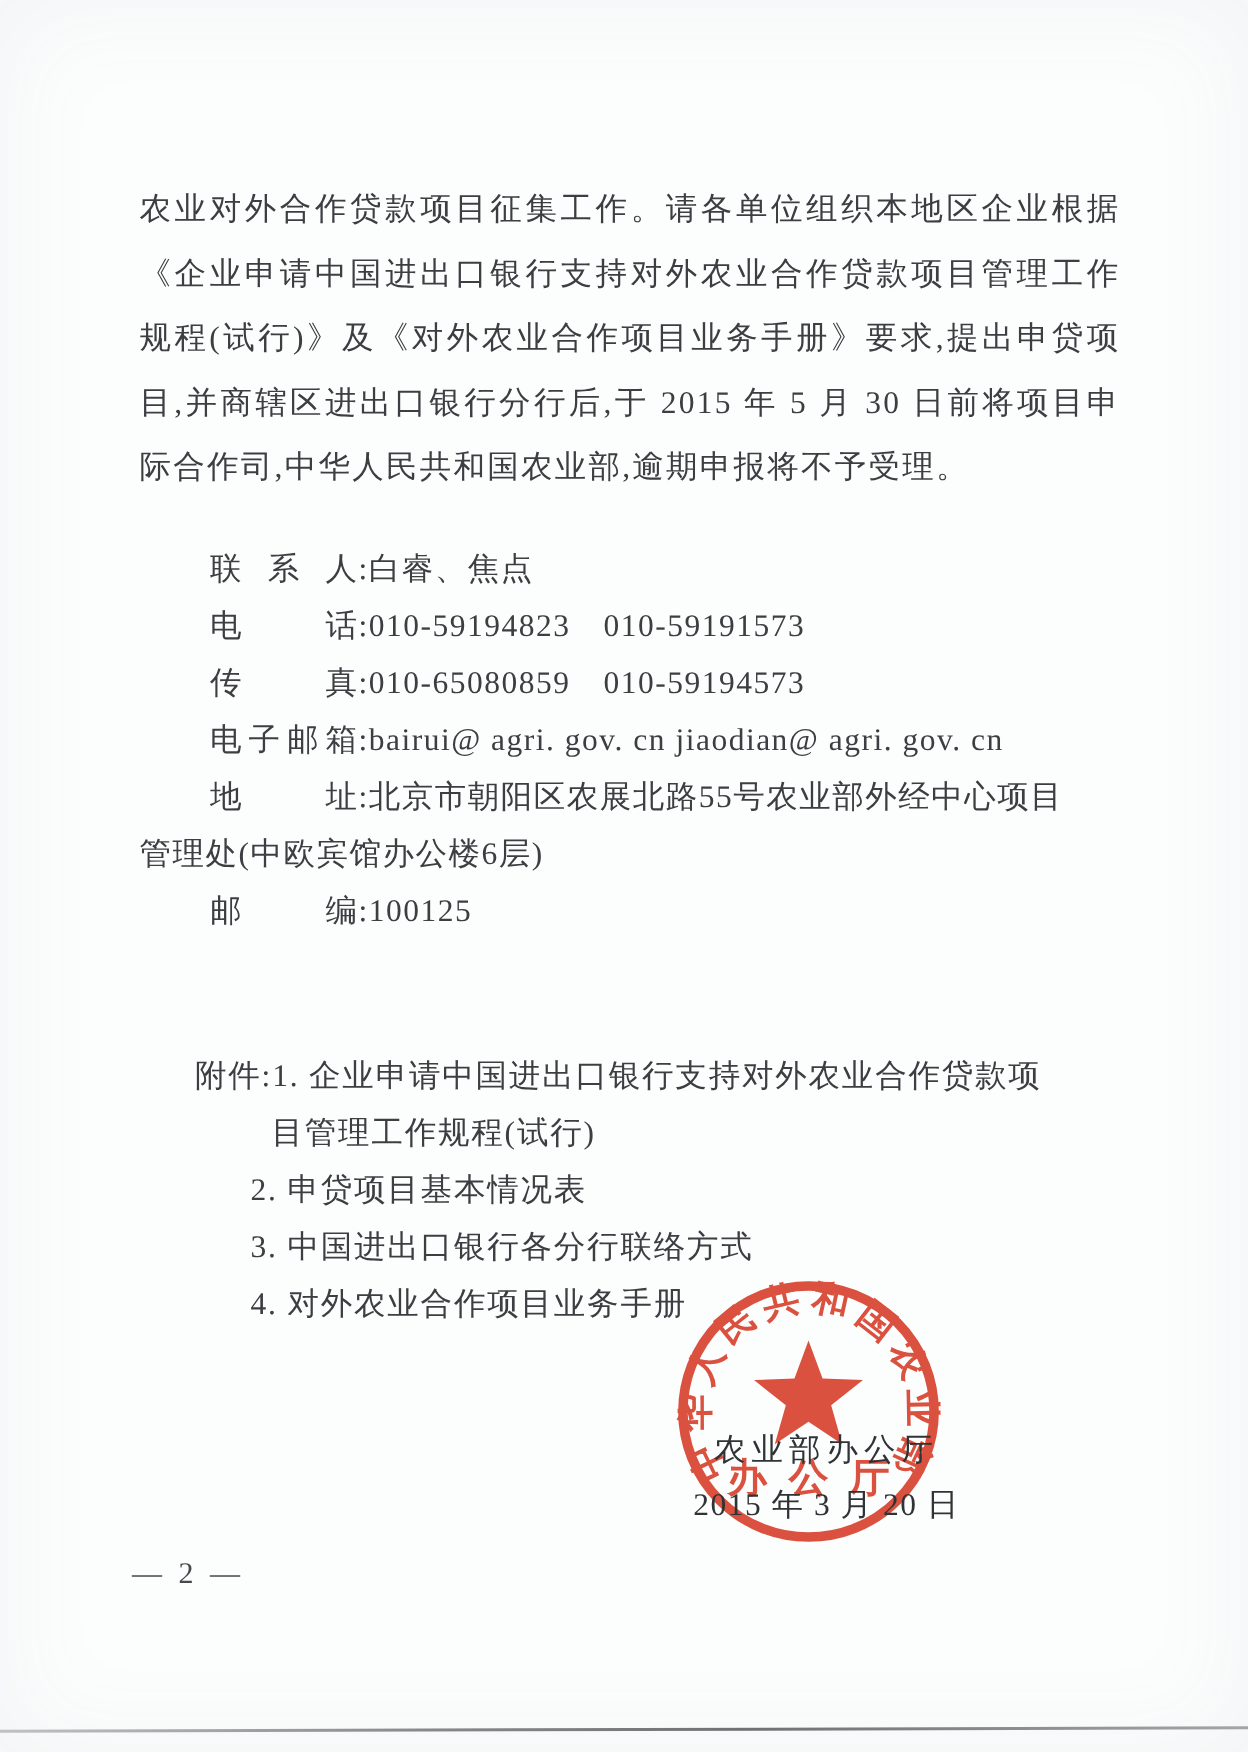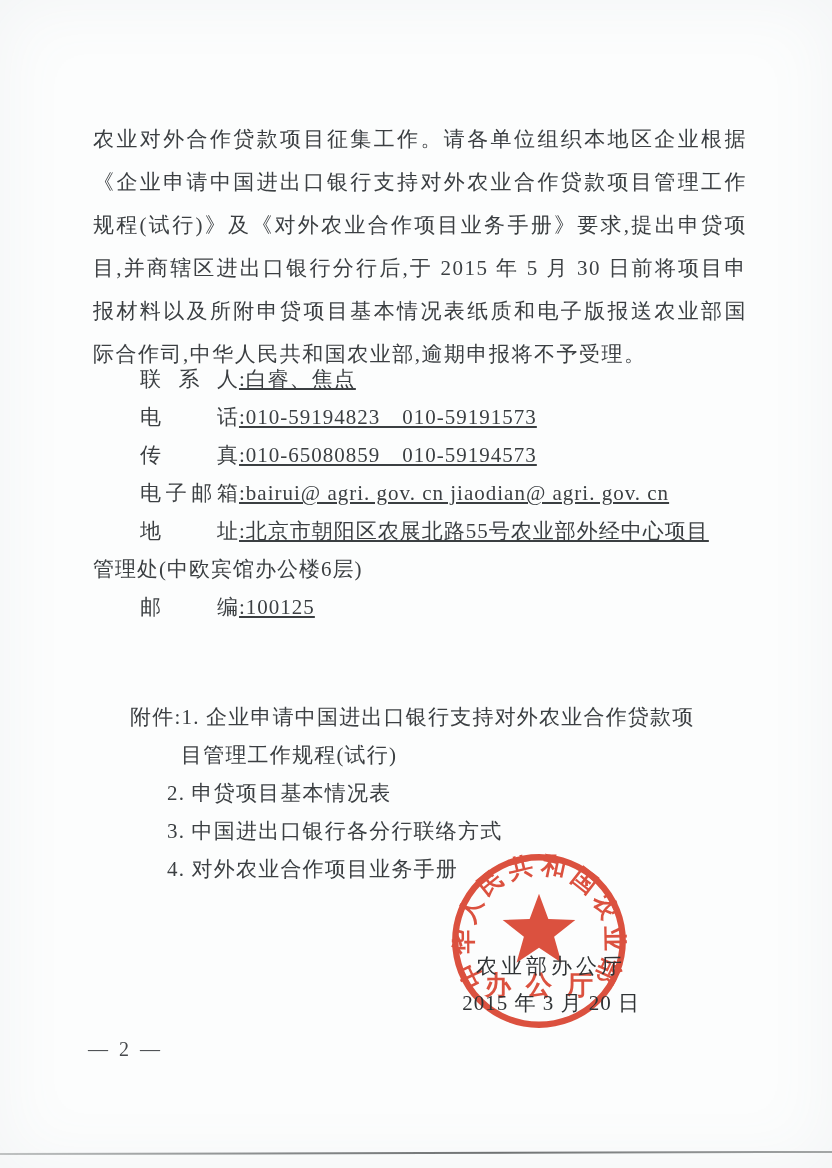--- a/index.html
+++ b/index.html
@@ -37,21 +37,21 @@
   }
   .contact-row { padding-left: 47px; white-space: nowrap; }
   .contact-row.no-indent { padding-left: 0; }
   .contact-label {
     display: inline-block;
     width: 99px;
     text-align: justify;
     text-align-last: justify;
     vertical-align: top;
   }
-  .contact-value { white-space: pre; text-decoration: underline; }
+  .contact-value { white-space: pre; }
   
   .attachments {
     position: absolute;
     left: 93px; top: 655px; width: 654px;
     font-size: 21px; line-height: 38px;
     letter-spacing: 1.2px;
     color: var(--ink);
     margin-top: 43px;
   }
   .att-row-1 { padding-left: 37px; white-space: nowrap; }
@@ -105,21 +105,20 @@
 </head>
 <body>
 
 <div class="page">
 
   <div class="body-paragraph">
     <div class="body-line jl">农业对外合作贷款项目征集工作。请各单位组织本地区企业根据</div>
     <div class="body-line jl">《企业申请中国进出口银行支持对外农业合作贷款项目管理工作</div>
     <div class="body-line jl">规程(试行)》及《对外农业合作项目业务手册》要求,提出申贷项</div>
     <div class="body-line jl">目,并商辖区进出口银行分行后,于 2015 年 5 月 30 日前将项目申</div>
-    <div class="body-line jl">报材料以及所附申贷项目基本情况表纸质和电子版报送农业部国</div>
     <div class="body-line">际合作司,中华人民共和国农业部,逾期申报将不予受理。</div>
   </div>
 
   <div class="contacts">
     <div class="contact-row">
       <span class="contact-label">联系人</span><span class="contact-value">:白睿、焦点</span>
     </div>
     <div class="contact-row">
       <span class="contact-label">电话</span><span class="contact-value">:010-59194823　010-59191573</span>
     </div>

